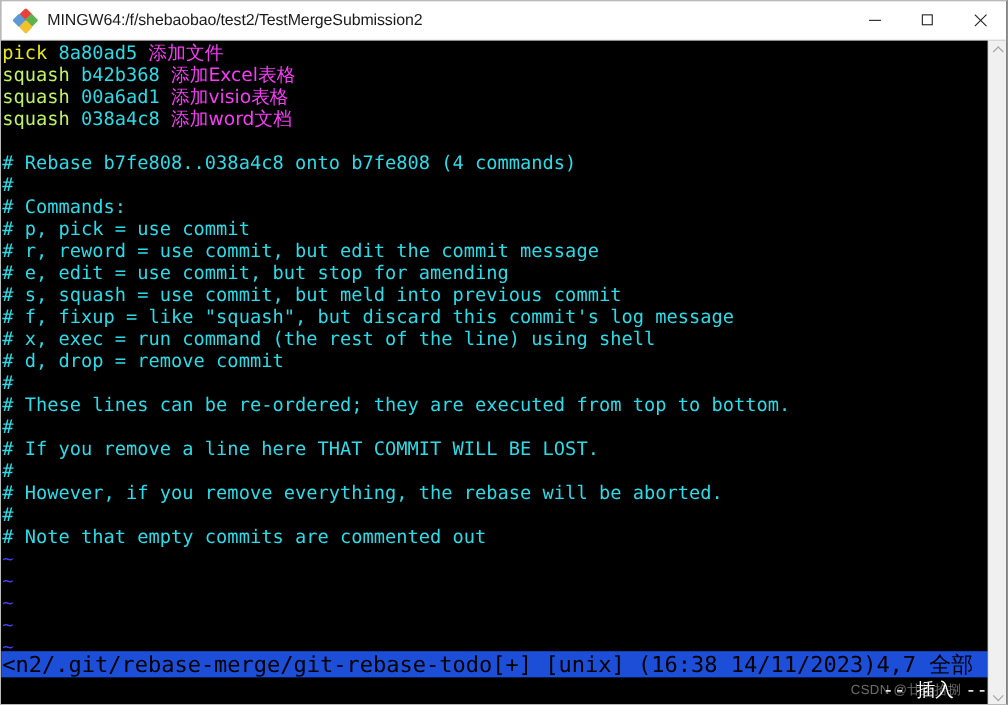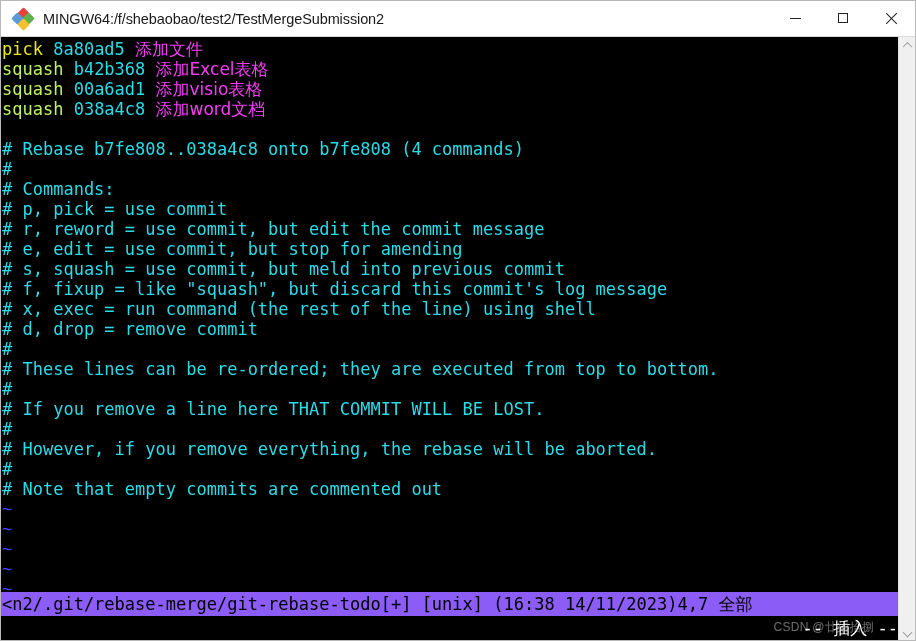--- a/index.html
+++ b/index.html
@@ -143,24 +143,24 @@
   
   .cjk { font-family: "DejaVu Sans", sans-serif; }
 
   
   #status-line {
     position: absolute;
     left: 0;
     bottom: 25px;
     width: 897px;
     height: 24px;
-    background: #8b5cf6;
+    background: #1d4ed8;
     color: #000000;
     font-family: "DejaVu Sans Mono", "Liberation Mono", monospace;
-    font-size: 17px;
+    font-size: 20px;
     line-height: 24px;
     white-space: pre;
     overflow: hidden;
     padding-left: 1px;
     box-sizing: border-box;
   }
   #mode-line {
     position: absolute;
     left: 0;
     bottom: 0;

